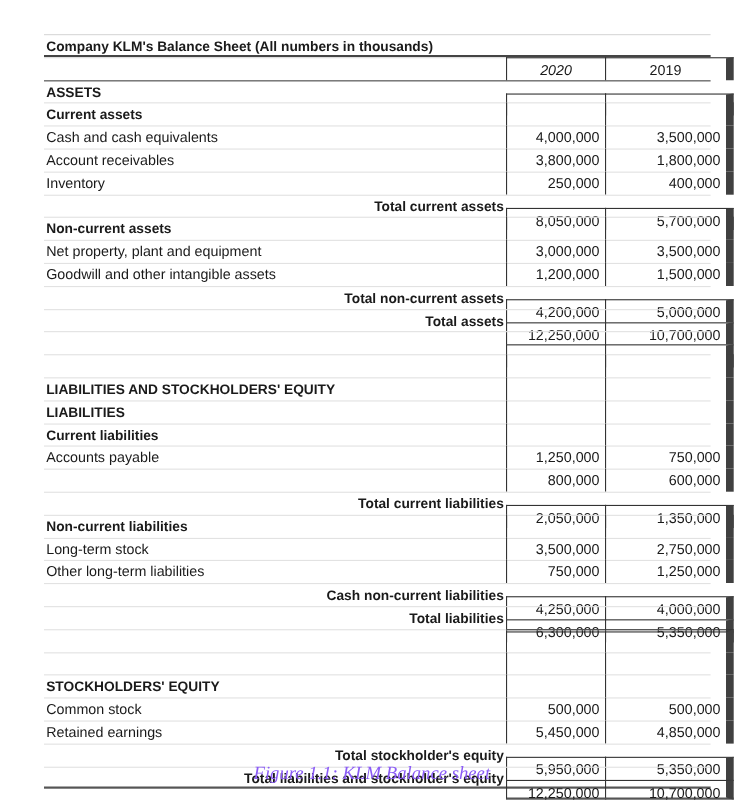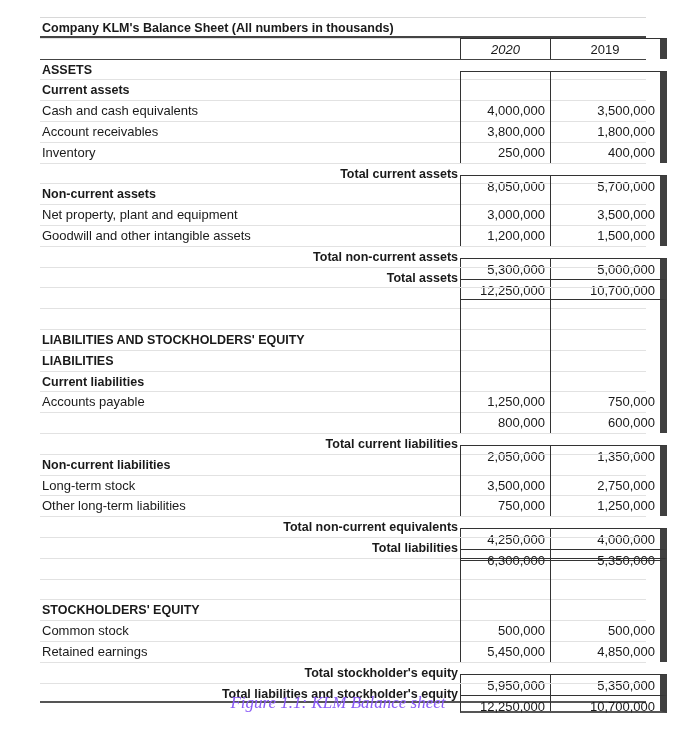--- a/index.html
+++ b/index.html
@@ -1,18 +1,18 @@
 <!DOCTYPE html>
 <html><head>
   <meta charset="utf-8">
   <style>
     html, body { margin: 0; padding: 0; background: #ffffff; }
     body { width: 676px; height: 736px; position: relative; overflow: hidden;
            font-family: "Liberation Sans", "DejaVu Sans", sans-serif; color: #1a1a1a; }
-    .sheet { position: absolute; left: 40px; top: 17px; width: 606px; }
+    .sheet { position: absolute; left: 40px; top: 31px; width: 606px; }
     .row { position: relative; height: 20.8px; border-top: 1px solid #e2e2e2; box-sizing: border-box; }
     .row .label { position: absolute; left: 2px; top: 0; width: 416px; height: 100%;
                   font-size: 13px; line-height: 20px; white-space: nowrap; }
     .row .label.bold { font-weight: bold; font-size: 12.5px; }
     .row .label.right { text-align: right; left: 0; width: 418px; font-weight: bold; font-size: 12.5px; }
     .row .c1, .row .c2 { position: absolute; top: -1px; height: calc(100% + 1px); box-sizing: border-box;
                          font-size: 13px; line-height: 21px; text-align: right; padding-right: 5px; }
     .row .c1 { left: 420px; width: 91px; border-left: 1px solid #333; border-right: 1px solid #333; }
     .row .c2 { left: 510px; width: 117px; border-right: 7px solid #404040; }
     .row.hdr .c1, .row.hdr .c2 { text-align: center; padding-right: 0; }
@@ -76,21 +76,21 @@
     <span class="c1">3,000,000</span>
     <span class="c2">3,500,000</span>
   </div>
   <div class="row">
     <span class="label">Goodwill and other intangible assets</span>
     <span class="c1">1,200,000</span>
     <span class="c2">1,500,000</span>
   </div>
   <div class="row topline">
     <span class="label right">Total non-current assets</span>
-    <span class="c1">5,300,000</span>
+    <span class="c1">4,200,000</span>
     <span class="c2">5,000,000</span>
   </div>
   <div class="row topline">
     <span class="label right">Total assets</span>
     <span class="c1">12,250,000</span>
     <span class="c2">10,700,000</span>
   </div>
   <div class="row topline">
     <span class="c1"></span>
       <span class="c2"></span>
@@ -137,21 +137,21 @@
     <span class="label">Long-term stock</span>
     <span class="c1">3,500,000</span>
     <span class="c2">2,750,000</span>
   </div>
   <div class="row">
     <span class="label">Other long-term liabilities</span>
     <span class="c1">750,000</span>
     <span class="c2">1,250,000</span>
   </div>
   <div class="row topline">
-    <span class="label right">Total non-current equivalents</span>
+    <span class="label right">Cash non-current liabilities</span>
     <span class="c1">4,250,000</span>
     <span class="c2">4,000,000</span>
   </div>
   <div class="row topline">
     <span class="label right">Total liabilities</span>
     <span class="c1">6,300,000</span>
     <span class="c2">5,350,000</span>
   </div>
   <div class="row topline2">
     <span class="c1"></span>

